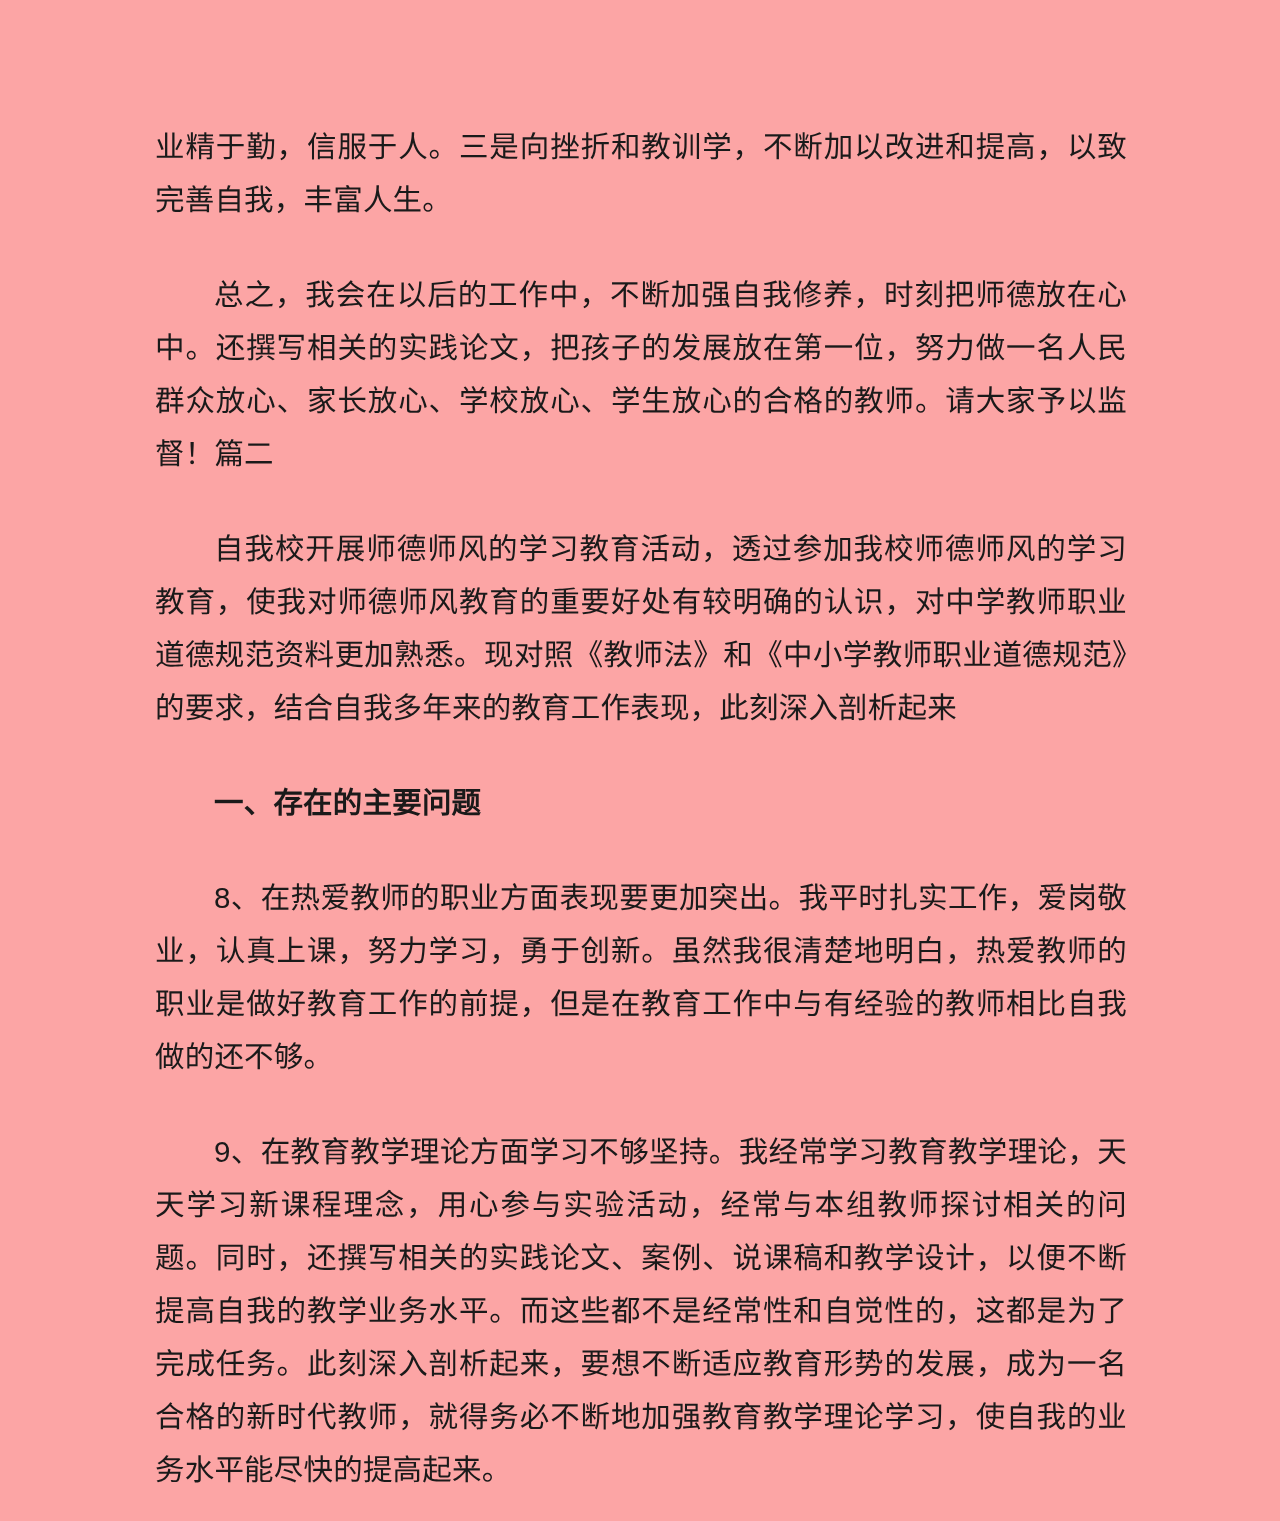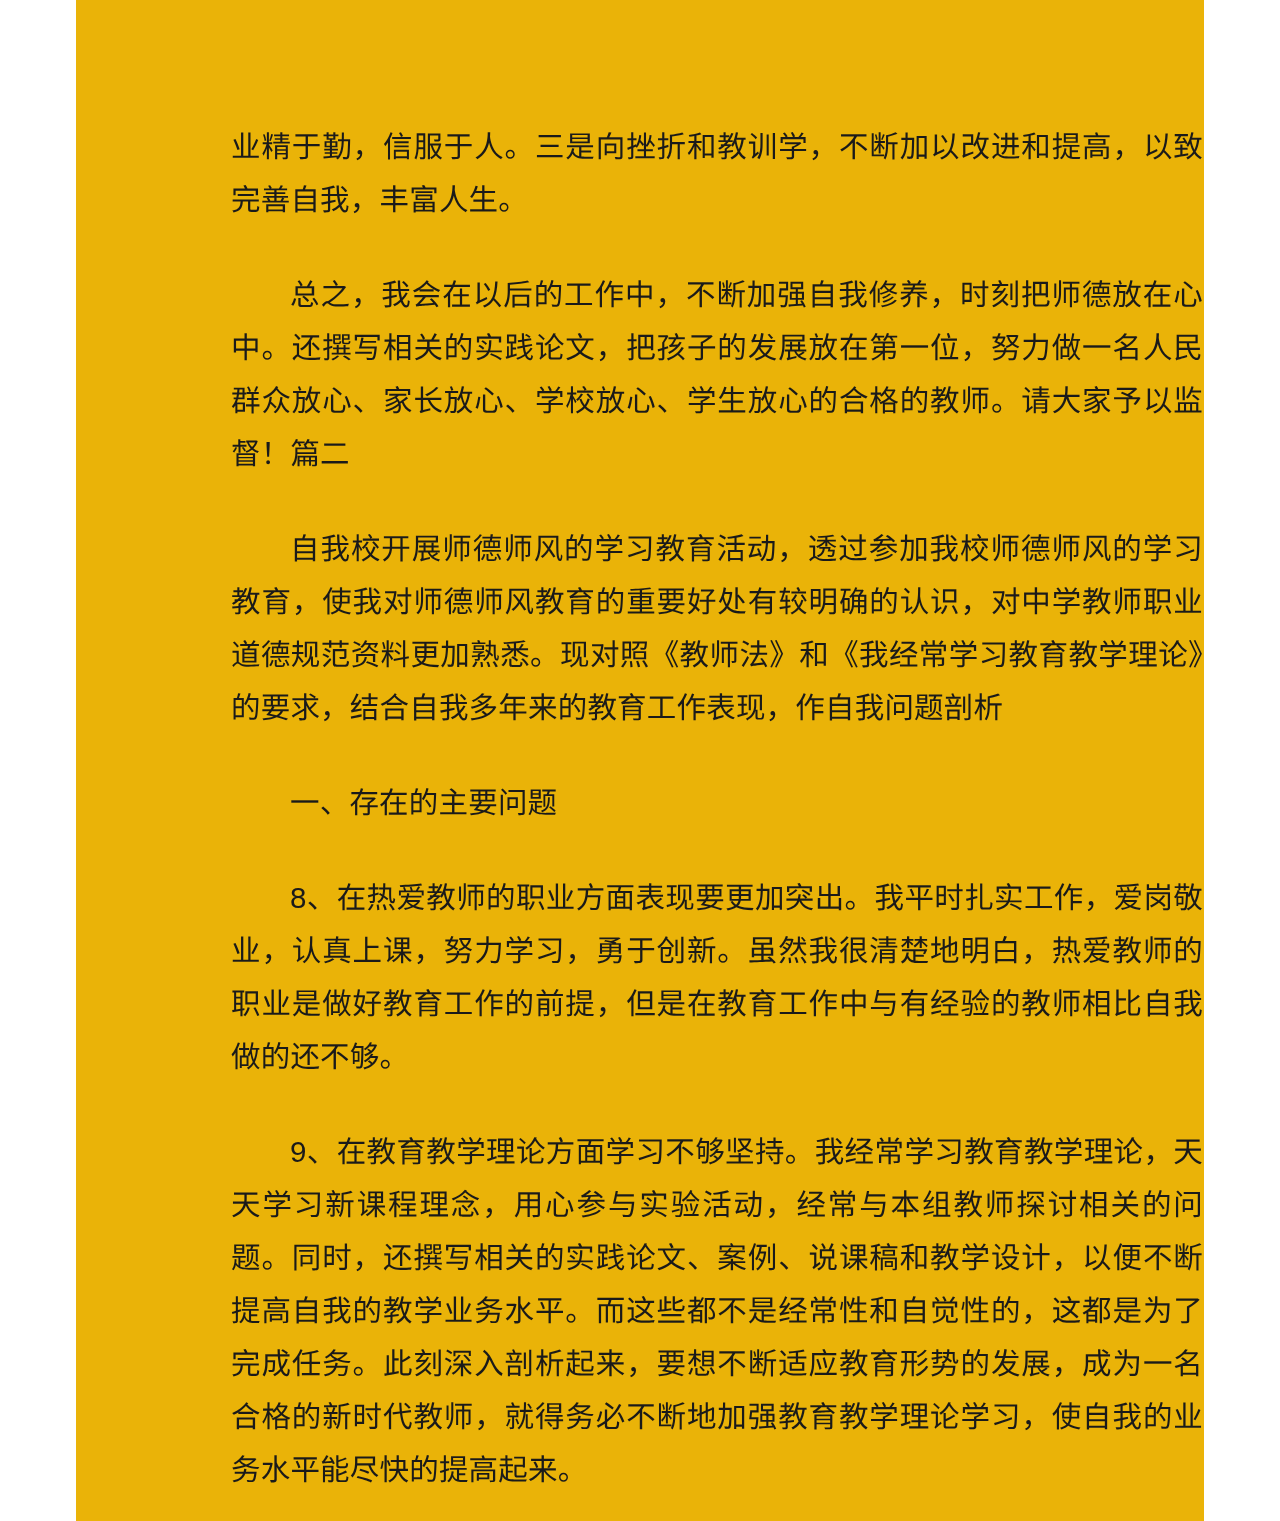--- a/index.html
+++ b/index.html
@@ -4,24 +4,24 @@
 <title>师德师风学习心得体会</title>
 <style>
   html, body {
     margin: 0;
     padding: 0;
     background: #ffffff;
   }
 
   .page {
     position: relative;
-    width: 1128px;
+    width: 1280px;
     height: 1521px;
     margin: 0 auto;
-    background: #eab308;
+    background: #fca5a5;
     overflow: hidden;
     box-sizing: border-box;
   }
 
   .doc-body {
     position: absolute;
     left: 155px;
     top: 120px;
     width: 972px;
   }
@@ -48,21 +48,21 @@
   .para + .para {
     margin-top: 42px;
   }
 
   .heading {
     margin: 0;
     font-family: "Liberation Sans", "DejaVu Sans", sans-serif;
     font-size: 29.5px;
     line-height: 53px;
     color: #1a1a1a;
-    font-weight: 400;
+    font-weight: 700;
     text-indent: 2em;
     letter-spacing: 0.2px;
   }
 
   .heading + .para {
     margin-top: 42px;
   }
 
   .para + .heading {
     margin-top: 42px;
@@ -71,21 +71,21 @@
 </head>
 <body>
 
 <div class="page">
   <div class="doc-body">
 
     <p class="para">业精于勤，信服于人。三是向挫折和教训学，不断加以改进和提高，以致完善自我，丰富人生。</p>
 
     <p class="para indent">总之，我会在以后的工作中，不断加强自我修养，时刻把师德放在心中。还撰写相关的实践论文，把孩子的发展放在第一位，努力做一名人民群众放心、家长放心、学校放心、学生放心的合格的教师。请大家予以监督！篇二</p>
 
-    <p class="para indent">自我校开展师德师风的学习教育活动，透过参加我校师德师风的学习教育，使我对师德师风教育的重要好处有较明确的认识，对中学教师职业道德规范资料更加熟悉。现对照《教师法》和《我经常学习教育教学理论》的要求，结合自我多年来的教育工作表现，作自我问题剖析</p>
+    <p class="para indent">自我校开展师德师风的学习教育活动，透过参加我校师德师风的学习教育，使我对师德师风教育的重要好处有较明确的认识，对中学教师职业道德规范资料更加熟悉。现对照《教师法》和《中小学教师职业道德规范》的要求，结合自我多年来的教育工作表现，此刻深入剖析起来</p>
 
     <h2 class="heading">一、存在的主要问题</h2>
 
     <p class="para indent">8、在热爱教师的职业方面表现要更加突出。我平时扎实工作，爱岗敬业，认真上课，努力学习，勇于创新。虽然我很清楚地明白，热爱教师的职业是做好教育工作的前提，但是在教育工作中与有经验的教师相比自我做的还不够。</p>
 
     <p class="para indent">9、在教育教学理论方面学习不够坚持。我经常学习教育教学理论，天天学习新课程理念，用心参与实验活动，经常与本组教师探讨相关的问题。同时，还撰写相关的实践论文、案例、说课稿和教学设计，以便不断提高自我的教学业务水平。而这些都不是经常性和自觉性的，这都是为了完成任务。此刻深入剖析起来，要想不断适应教育形势的发展，成为一名合格的新时代教师，就得务必不断地加强教育教学理论学习，使自我的业务水平能尽快的提高起来。</p>
 
   </div>
 </div>
 

